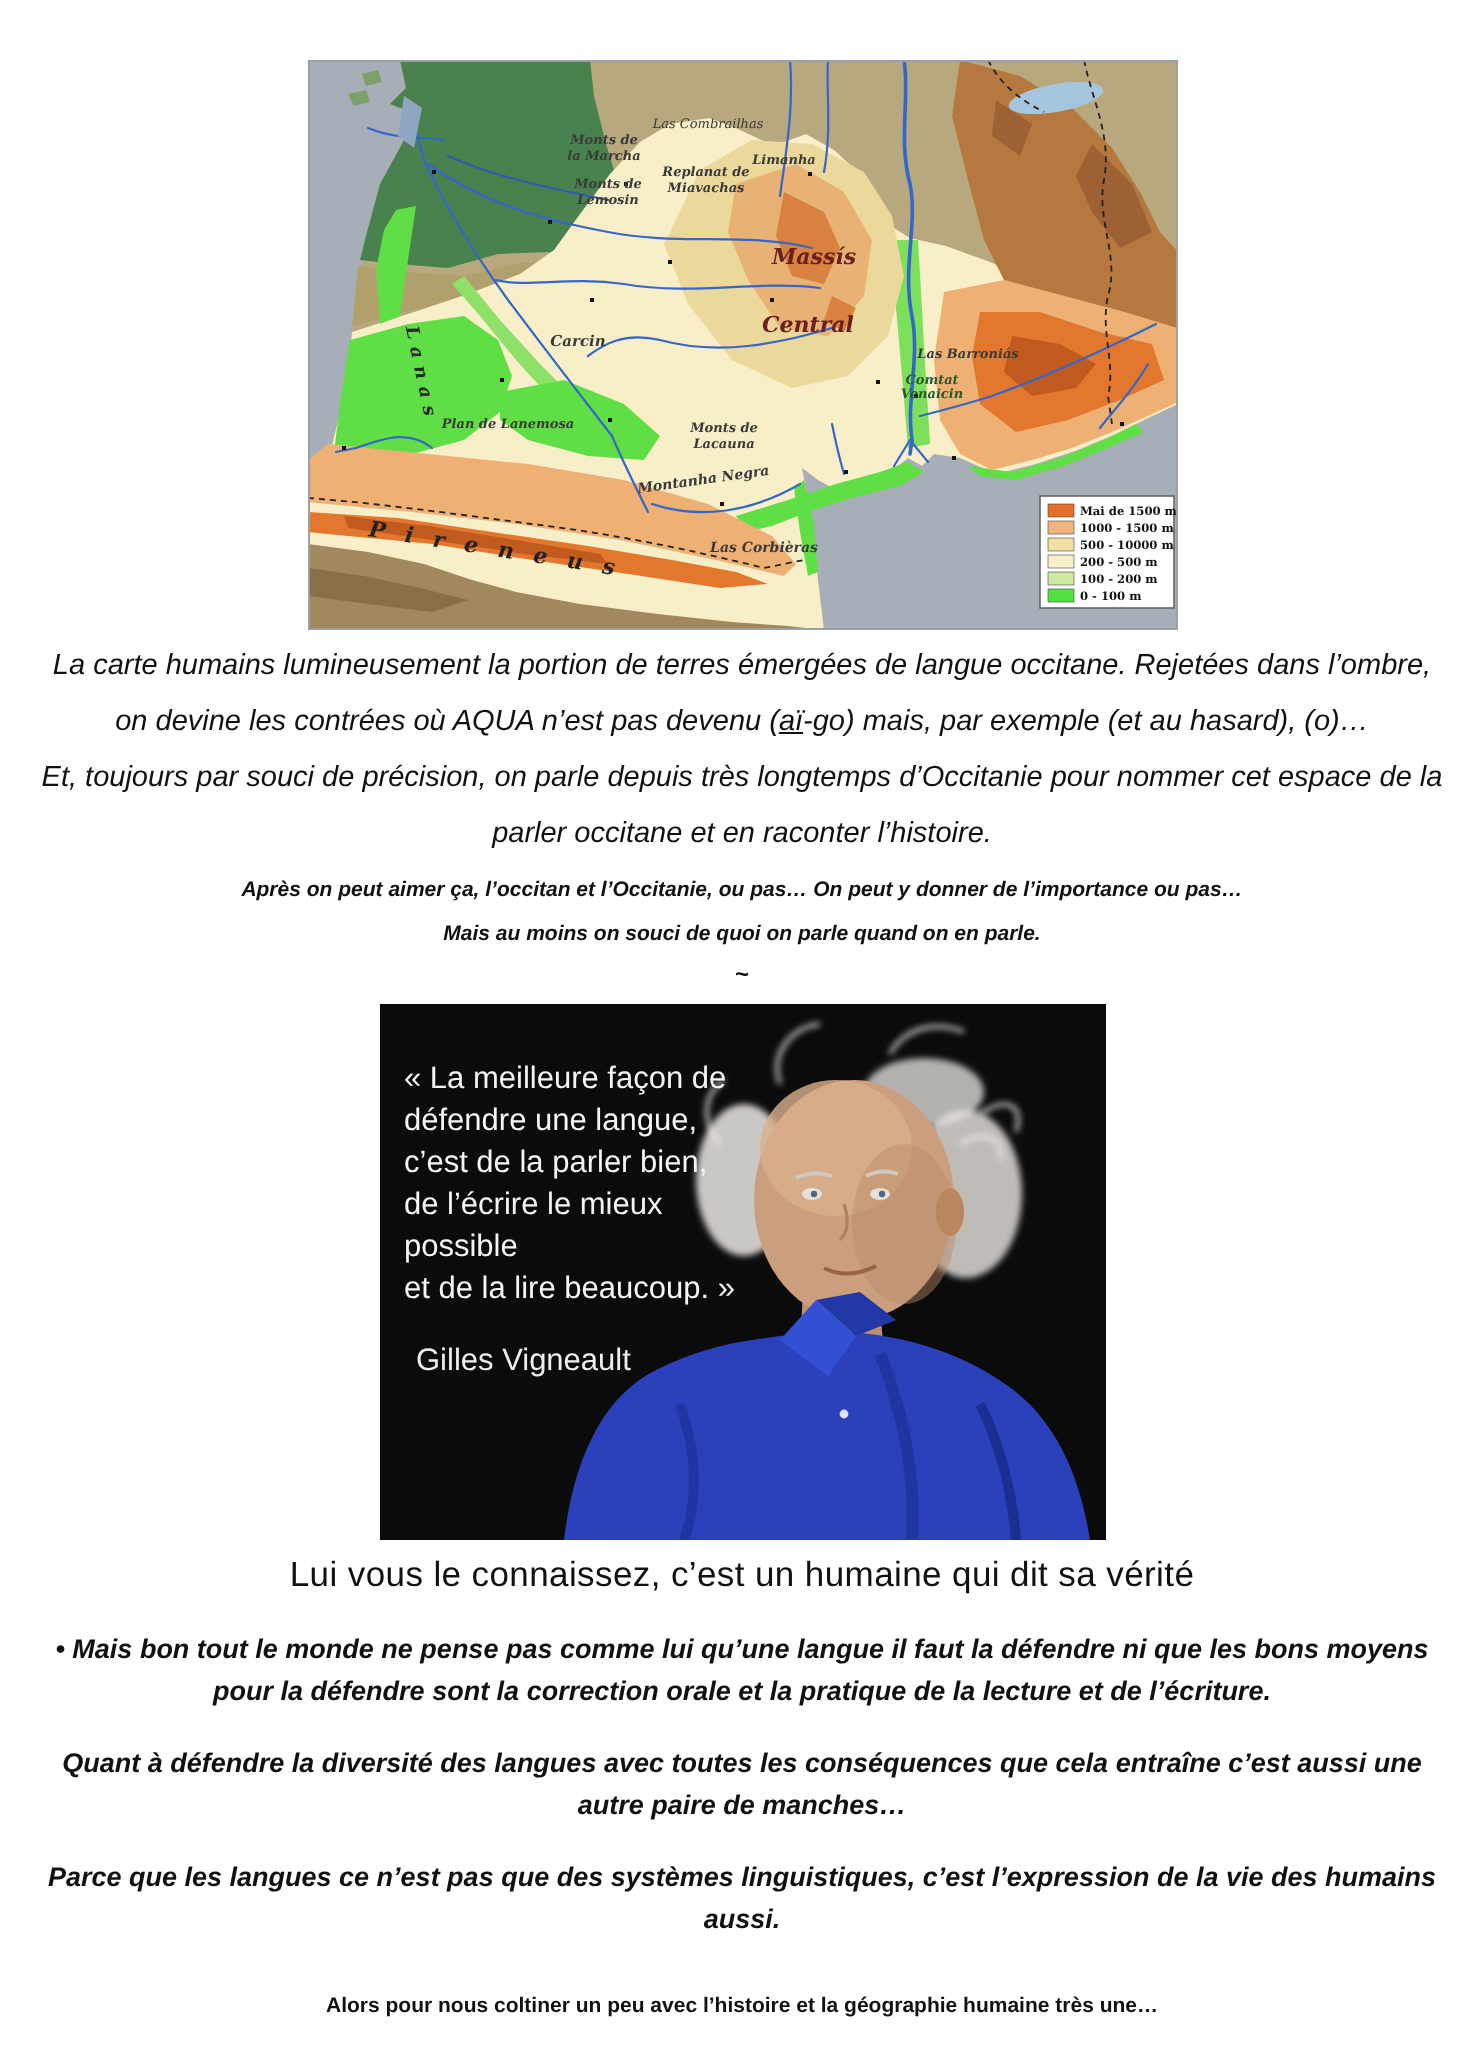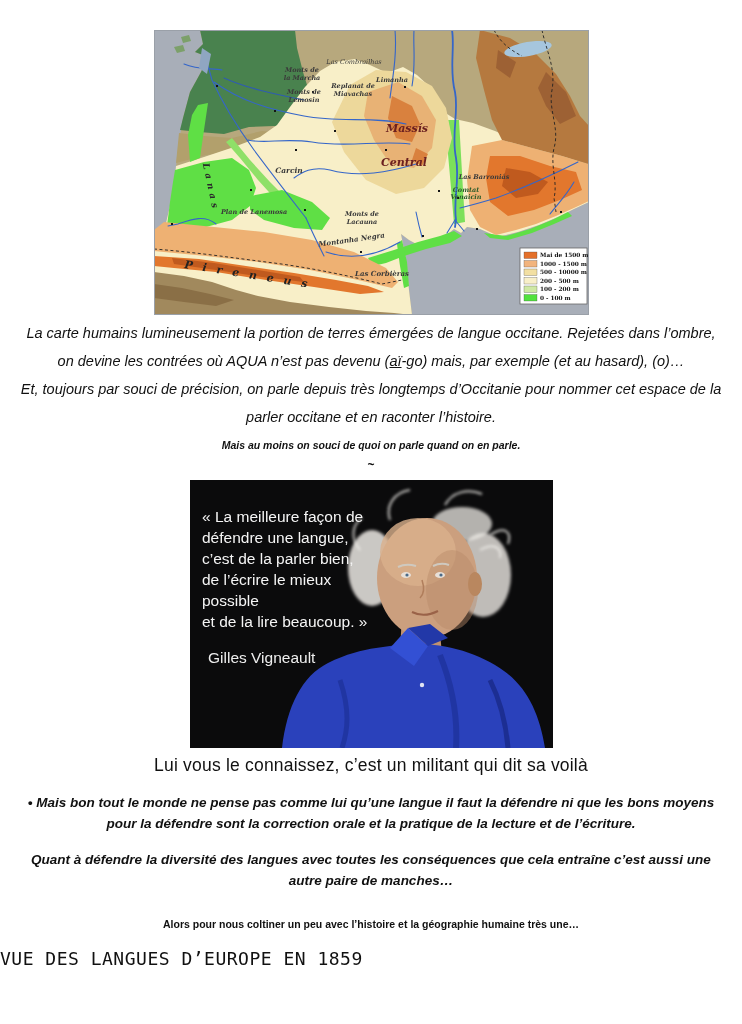--- a/index.html
+++ b/index.html
@@ -190,20 +190,21 @@
     </g>
 
     <rect x="0.5" y="0.5" width="434" height="284" fill="none" stroke="#9aa0a8" stroke-width="1"></rect>
   </svg>
 
   <div class="intro">
     <p><span>La carte humains lumineusement la portion de terres émergées de langue occitane. Rejetées dans l’ombre, on devine les contrées où AQUA n’est pas devenu (</span><span class="ul">aï</span><span>-go) mais, par exemple (et au hasard), (o)…</span></p>
     <p>Et, toujours par souci de précision, on parle depuis très longtemps d’Occitanie pour nommer cet espace de la parler occitane et en raconter l’histoire.</p>
   </div>
   <div class="notes">
+    <p>Après on peut aimer ça, l’occitan et l’Occitanie, ou pas… On peut y donner de l’importance ou pas…</p>
     <p>Mais au moins on souci de quoi on parle quand on en parle.</p>
   </div>
   <p class="tilde">~</p>
 
   <svg class="photo-wrap" width="363" height="268" viewBox="0 0 363 268">
     <defs>
       <filter id="soft" x="-30%" y="-30%" width="160%" height="160%">
         <feGaussianBlur stdDeviation="1.6"></feGaussianBlur>
       </filter>
     </defs>
@@ -254,24 +255,25 @@
       <text x="12" y="42" class="phototext">« La meilleure façon de</text>
       <text x="12" y="63" class="phototext">défendre une langue,</text>
       <text x="12" y="84" class="phototext">c’est de la parler bien,</text>
       <text x="12" y="105" class="phototext">de l’écrire le mieux</text>
       <text x="12" y="126" class="phototext">possible</text>
       <text x="12" y="147" class="phototext">et de la lire beaucoup. »</text>
       <text x="18" y="183" class="phototext" fill="#eeeeee">Gilles Vigneault</text>
     </g>
   </svg>
 
-  <p class="headline">Lui vous le connaissez, c’est un militant qui dit sa voilà</p>
+  <p class="headline">Lui vous le connaissez, c’est un humaine qui dit sa vérité</p>
 
   <div class="boldpars">
     <p>• Mais bon tout le monde ne pense pas comme lui qu’une langue il faut la défendre ni que les bons moyens pour la défendre sont la correction orale et la pratique de la lecture et de l’écriture.</p>
     <p>Quant à défendre la diversité des langues avec toutes les conséquences que cela entraîne c’est aussi une autre paire de manches…</p>
+    <p>Parce que les langues ce n’est pas que des systèmes linguistiques, c’est l’expression de la vie des humains aussi.</p>
   </div>
 
   <p class="leadin">Alors pour nous coltiner un peu avec l’histoire et la géographie humaine très une…</p>
 
   <p class="bigtitle">VUE DES LANGUES D’EUROPE EN 1859</p>
 
 </div>
 
 </body></html>

